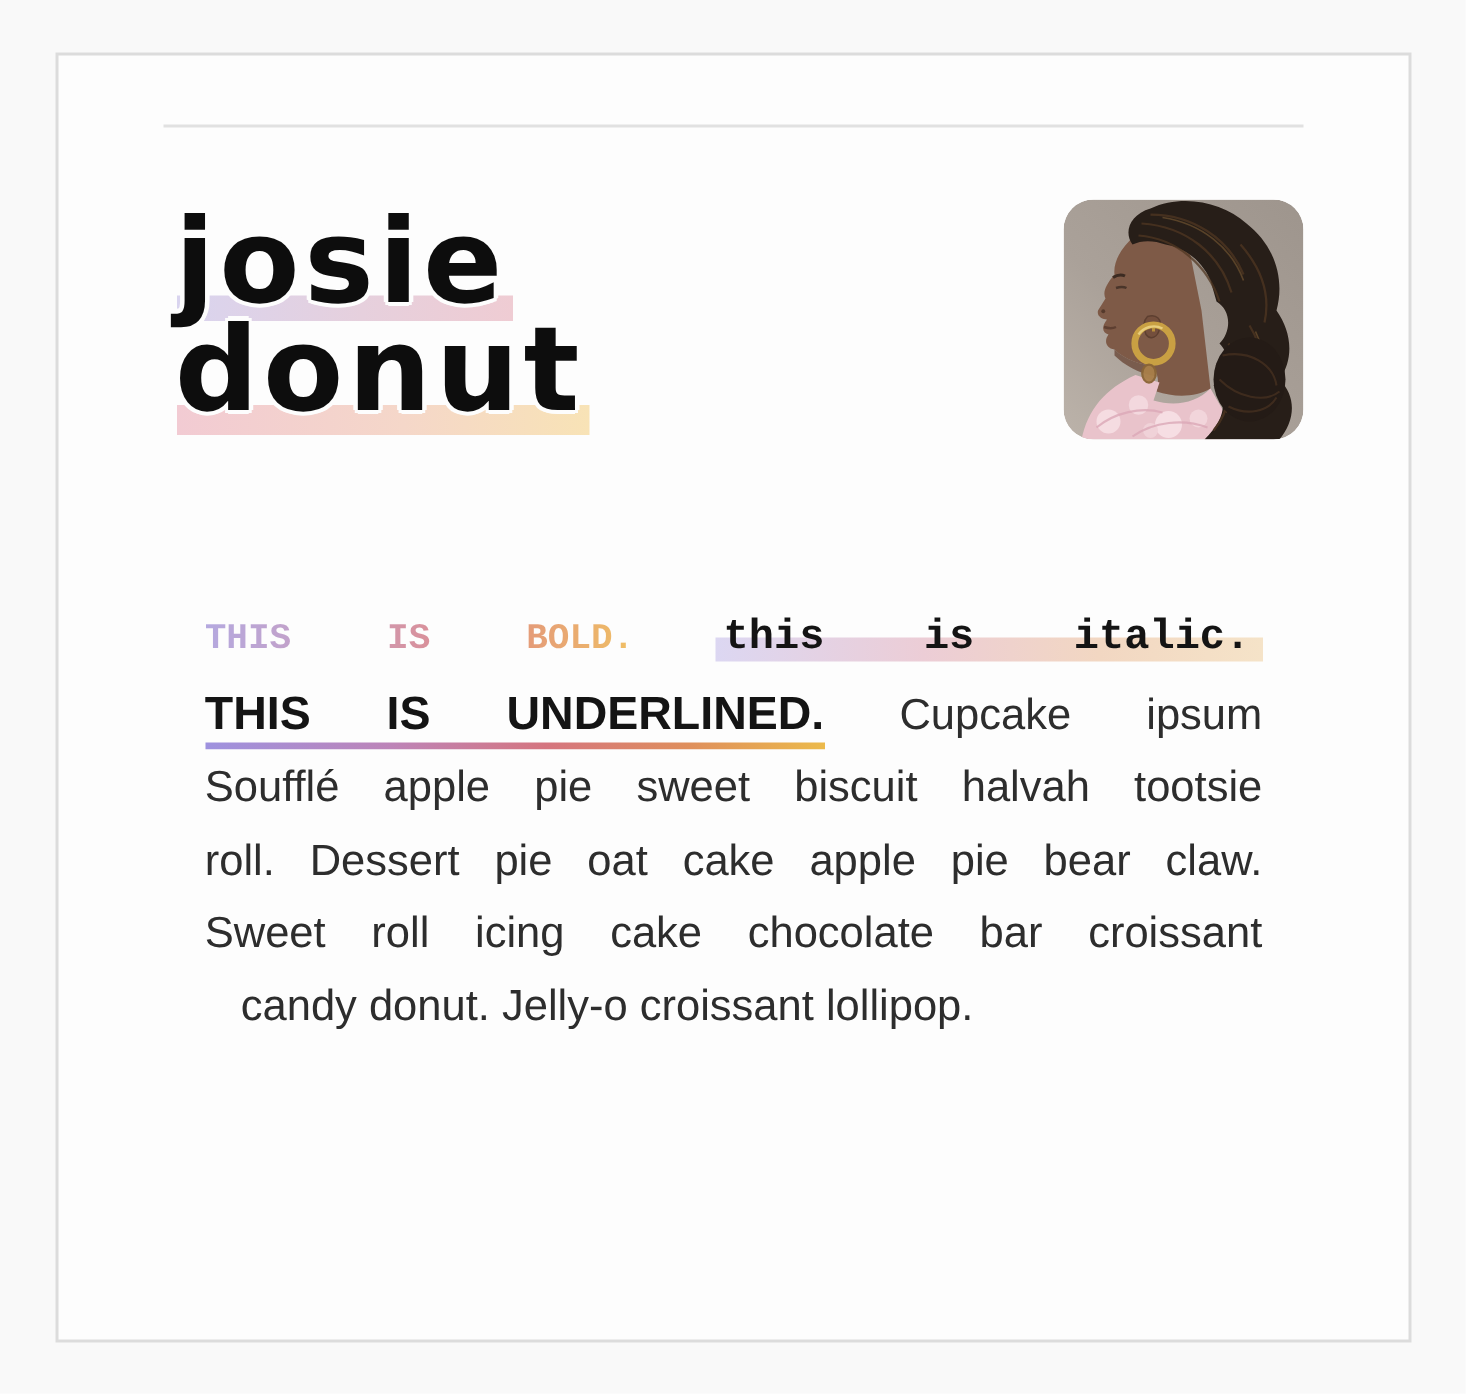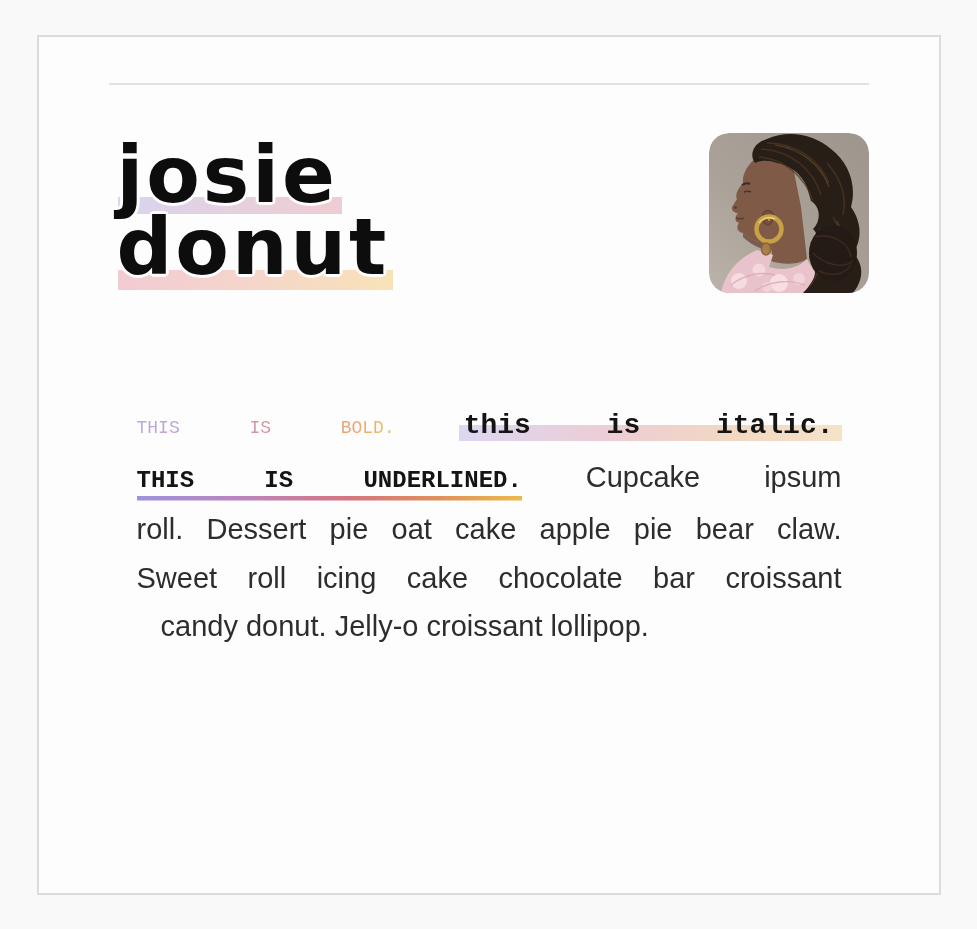--- a/index.html
+++ b/index.html
@@ -102,43 +102,43 @@
     text-align: justify;
     text-align-last: justify;
   }
   .bline.last {
     text-align: right;
     text-align-last: left;
     margin-left: 24px;
   }
   .t-bold {
     font-family: "Liberation Mono", "DejaVu Sans Mono", monospace;
-    font-weight: 400;
-    font-size: 18px;
+    font-weight: 700;
+    font-size: 24px;
     background: linear-gradient(90deg, #b5a9df 0%, #c79fc2 28%, #d9919b 52%, #e59d78 76%, #f0c065 100%);
     -webkit-background-clip: text;
     background-clip: text;
     color: transparent;
   }
   .t-italic {
     font-family: "Liberation Mono", "DejaVu Sans Mono", monospace;
     font-weight: 700;
     font-size: 28px;
     color: #141414;
     padding: 0 8px 0 5px;
     margin-left: -3px;
     background-image: linear-gradient(90deg, #dcd7f2 0%, #eccdd6 38%, #f2d7c2 70%, #f5e3c8 100%);
     background-repeat: no-repeat;
     background-position: 0 100%;
     background-size: 100% 16px;
   }
   .t-underline {
-    font-family: Liberation Mono, monospace;
+    font-family: Liberation Sans, sans-serif;
     font-weight: 700;
-    font-size: 24px;
+    font-size: 31px;
     color: #141414;
     padding-bottom: 7px;
     background-image: linear-gradient(90deg, #9e92df 0%, #bd84b8 30%, #d5757f 55%, #df8f5c 78%, #ecba4b 100%);
     background-repeat: no-repeat;
     background-position: 0 100%;
     background-size: 100% 4.5px;
   }
   .sun-icon { color: #2c2c2c; }
 </style>
 </head>
@@ -226,18 +226,19 @@
           <path d="M 50 90 A 12.5 12.5 0 0 1 66 86" stroke="#e8cd7d" stroke-width="1.6" fill="none"></path>
           <ellipse cx="57" cy="116" rx="4.5" ry="6" fill="#a97f49" stroke="#8a6536" stroke-width="1.5" opacity="0.95"></ellipse>
         </g>
       </svg>
     </div>
   </div>
 
   <p class="body-copy">
     <span class="bline"><span class="t-bold">THIS IS BOLD.</span> <span class="t-italic">this is italic.</span></span>
     <span class="bline"><span class="t-underline">THIS IS UNDERLINED.</span> <span>Cupcake ipsum</span></span>
+    <span class="bline">Soufflé apple pie sweet biscuit halvah tootsie</span>
     <span class="bline">roll. Dessert pie oat cake apple pie bear claw.</span>
     <span class="bline">Sweet roll icing cake chocolate bar croissant</span>
     <span class="bline last">candy donut. Jelly-o croissant lollipop.</span>
   </p>
 
 </div>
 
 </body></html>

